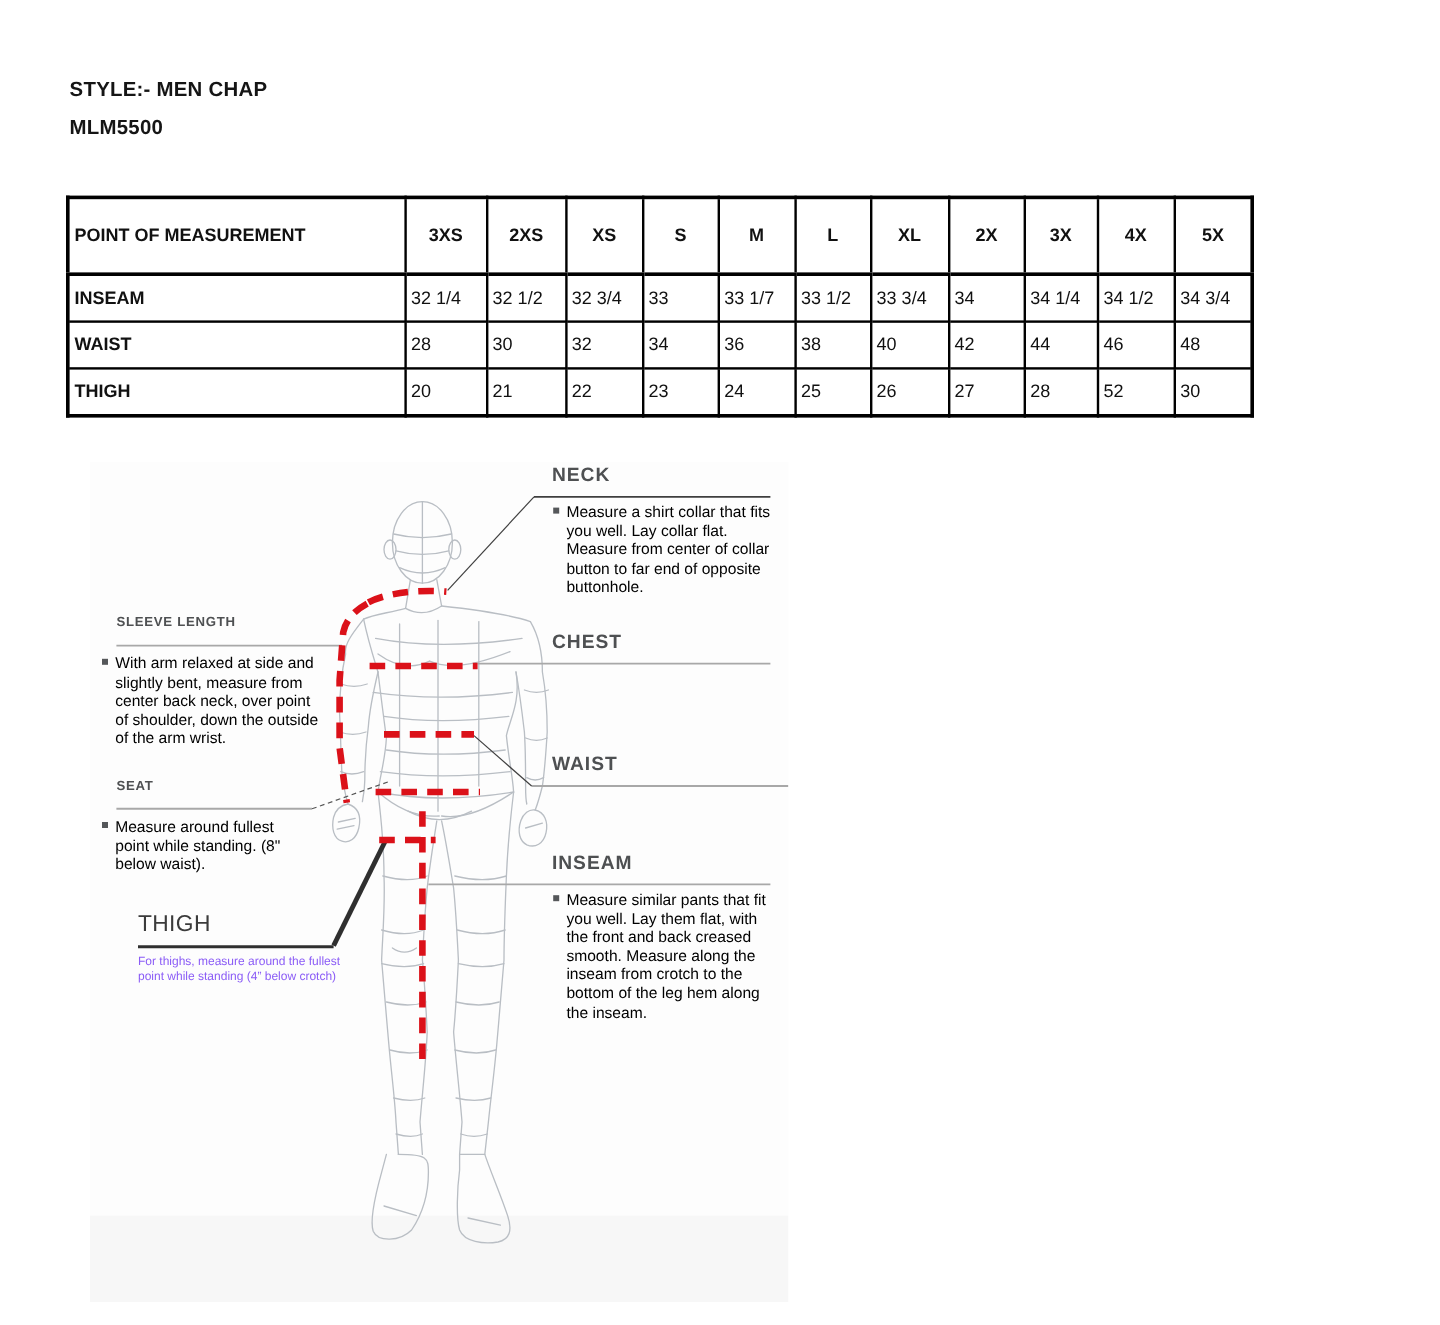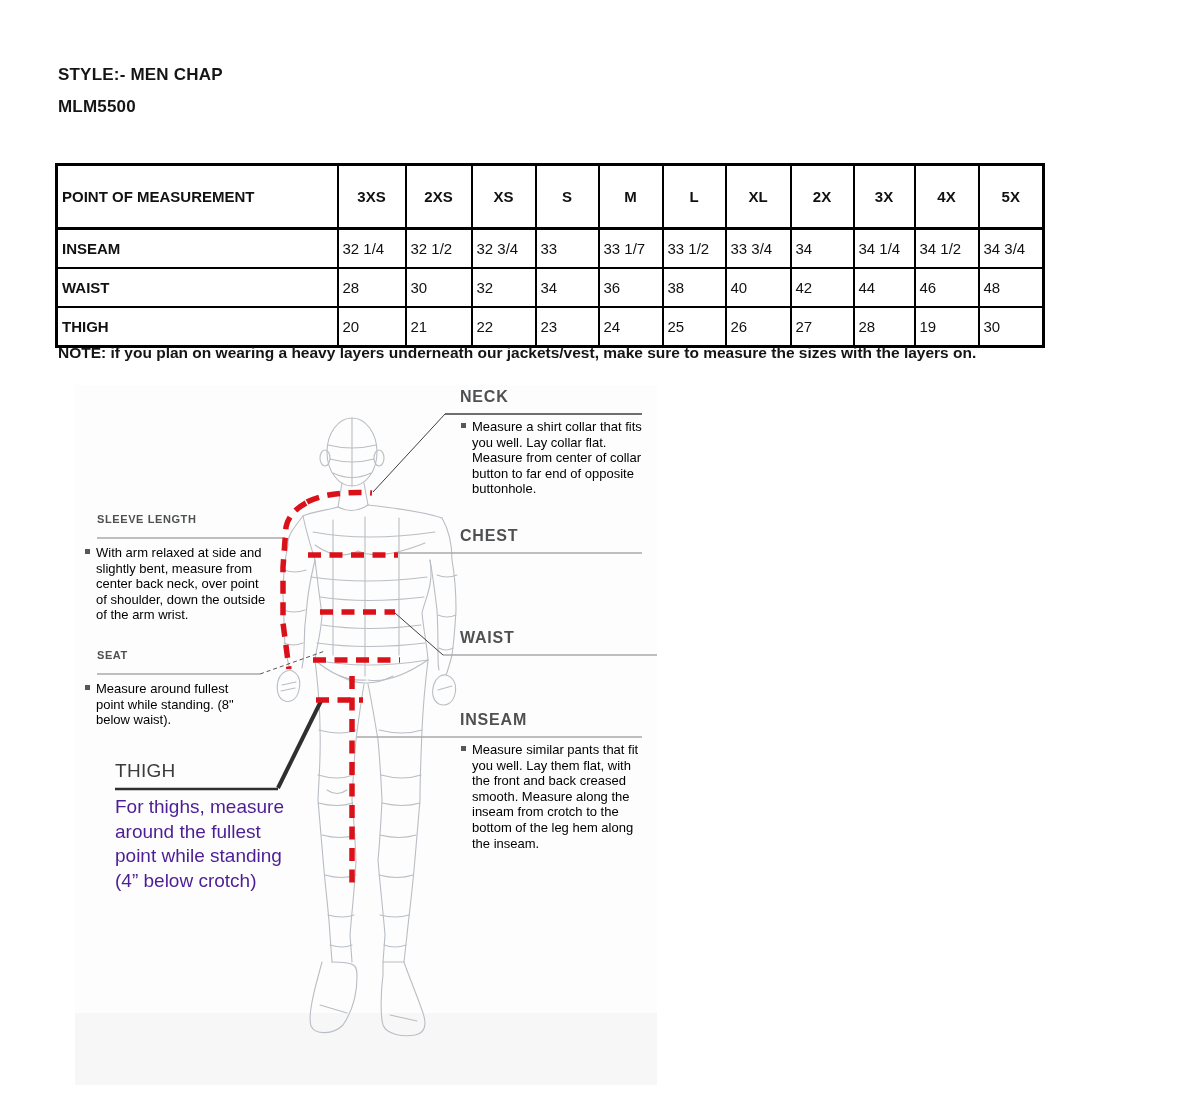--- a/index.html
+++ b/index.html
@@ -24,21 +24,21 @@
   
   .note-line{font-size:15.5px;font-weight:bold;color:#151515;}
 
   
   .diagram{position:absolute;left:75px;top:385px;width:582px;height:700px;background:#fdfdfd;}
   .co-head{position:absolute;font-size:16px;font-weight:bold;color:#4e5052;letter-spacing:.8px;}
   .co-head.big{font-size:11px;letter-spacing:.6px;}
   .co-head.dark{color:#3b3b3b;font-weight:normal;font-size:19px;letter-spacing:.3px;}
   .co-desc{position:absolute;display:flex;gap:6px;font-size:13px;line-height:1.2;color:#000000;}
   .co-desc .bullet{flex:0 0 auto;width:5px;height:5px;background:#55575a;margin-top:4px;}
-  .co-desc.dark{font-size:19px;line-height:1.3;color:#4c1d95;}
+  .co-desc.dark{font-size:10px;line-height:1.3;color:#8b5cf6;}
   svg{display:block;}
 </style>
 </head>
 <body>
 
 <div class="page">
 
   <div class="abs title-line" style="left:58px;top:55px;">STYLE:- MEN CHAP</div>
   <div class="abs title-line" style="left:58px;top:87px;">MLM5500</div>
 
@@ -107,28 +107,27 @@
           <td class="rowlabel">THIGH</td>
           <td>20</td>
           <td>21</td>
           <td>22</td>
           <td>23</td>
           <td>24</td>
           <td>25</td>
           <td>26</td>
           <td>27</td>
           <td>28</td>
-          <td>19</td>
+          <td>52</td>
           <td>30</td>
         </tr>
       </tbody>
     </table>
   </div>
 
-  <div class="abs note-line" style="left:58px;top:344px;width:1100px;">NOTE: if you plan on wearing a heavy layers underneath our jackets/vest, make sure to measure the sizes with the layers on.</div>
 
   <div class="diagram">
 
     <svg width="582" height="700" viewBox="0 0 582 700">
 
       <rect x="0" y="628" width="582" height="72" fill="#f7f7f7"></rect>
 
       <g stroke="#b9bec4" fill="none" stroke-width="1.1" stroke-linecap="round" stroke-linejoin="round">
 
         <ellipse cx="277" cy="67" rx="25" ry="34"></ellipse>

